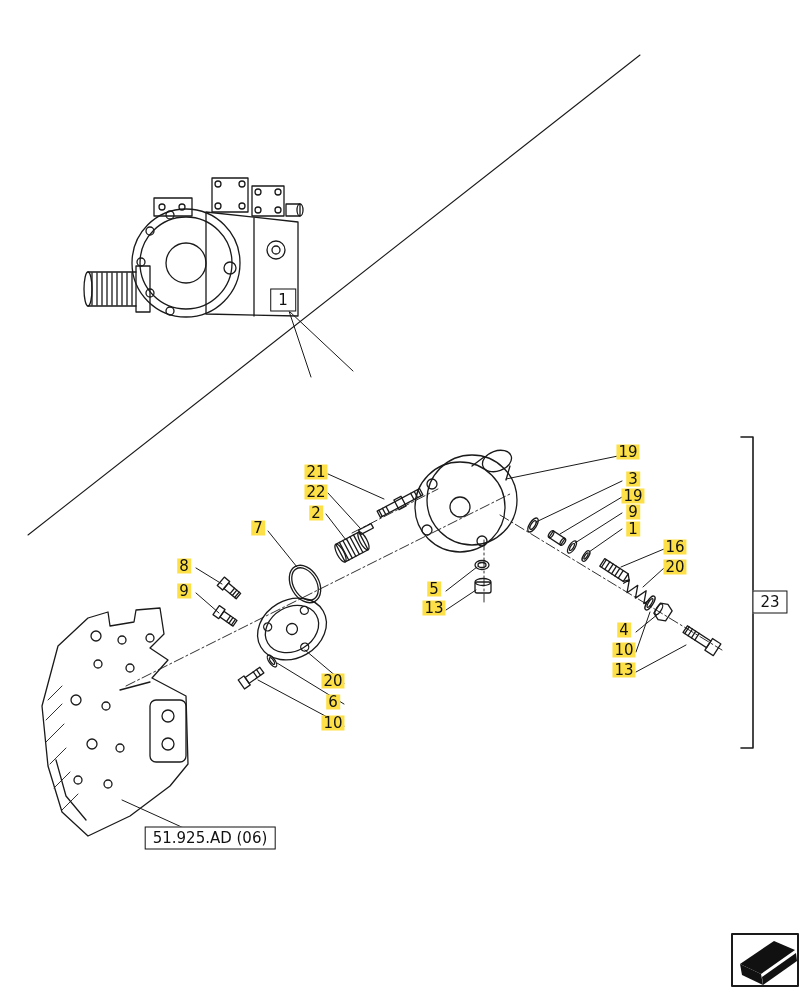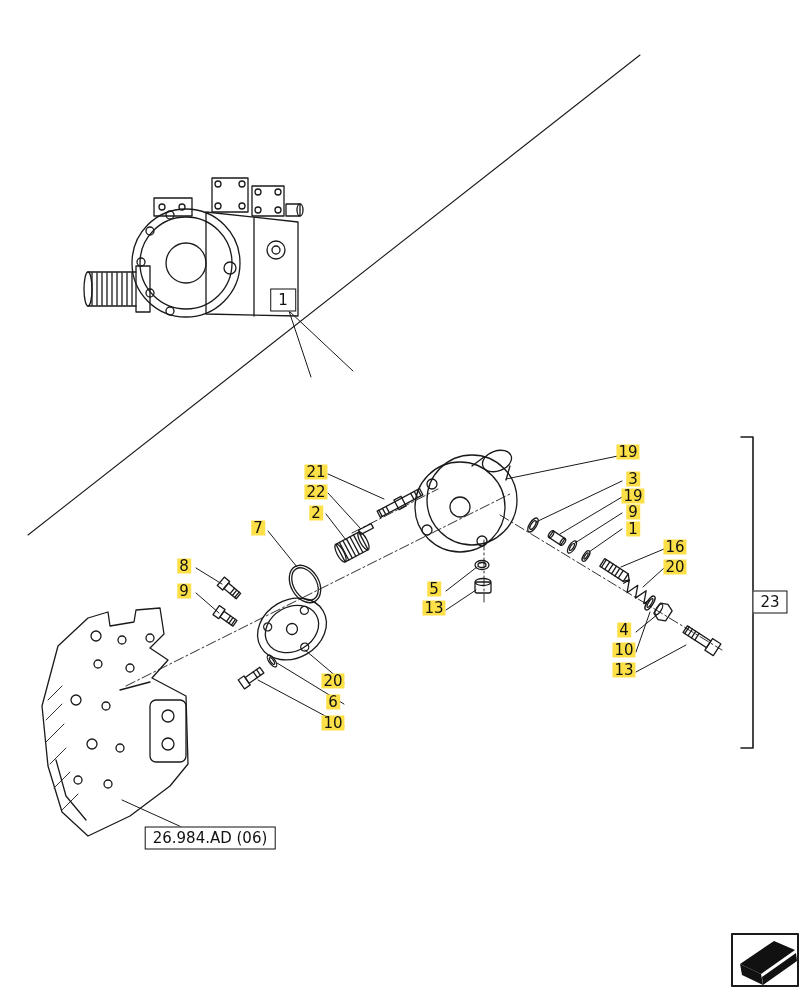--- a/index.html
+++ b/index.html
@@ -313,15 +313,15 @@
   <div class="callout" style="left:184px;top:591px">9</div>
   <div class="callout" style="left:434px;top:589px">5</div>
   <div class="callout" style="left:434px;top:608px">13</div>
   <div class="callout" style="left:624px;top:630px">4</div>
   <div class="callout" style="left:624px;top:650px">10</div>
   <div class="callout" style="left:624px;top:670px">13</div>
   <div class="callout" style="left:333px;top:681px">20</div>
   <div class="callout" style="left:333px;top:702px">6</div>
   <div class="callout" style="left:333px;top:723px">10</div>
   <div class="callout boxed" style="left:770px;top:602px">23</div>
-  <div class="callout boxed" style="left:210px;top:838px">26.984.AD (06)</div>
+  <div class="callout boxed" style="left:210px;top:838px">51.925.AD (06)</div>
 
 </div>
 
 </body></html>

